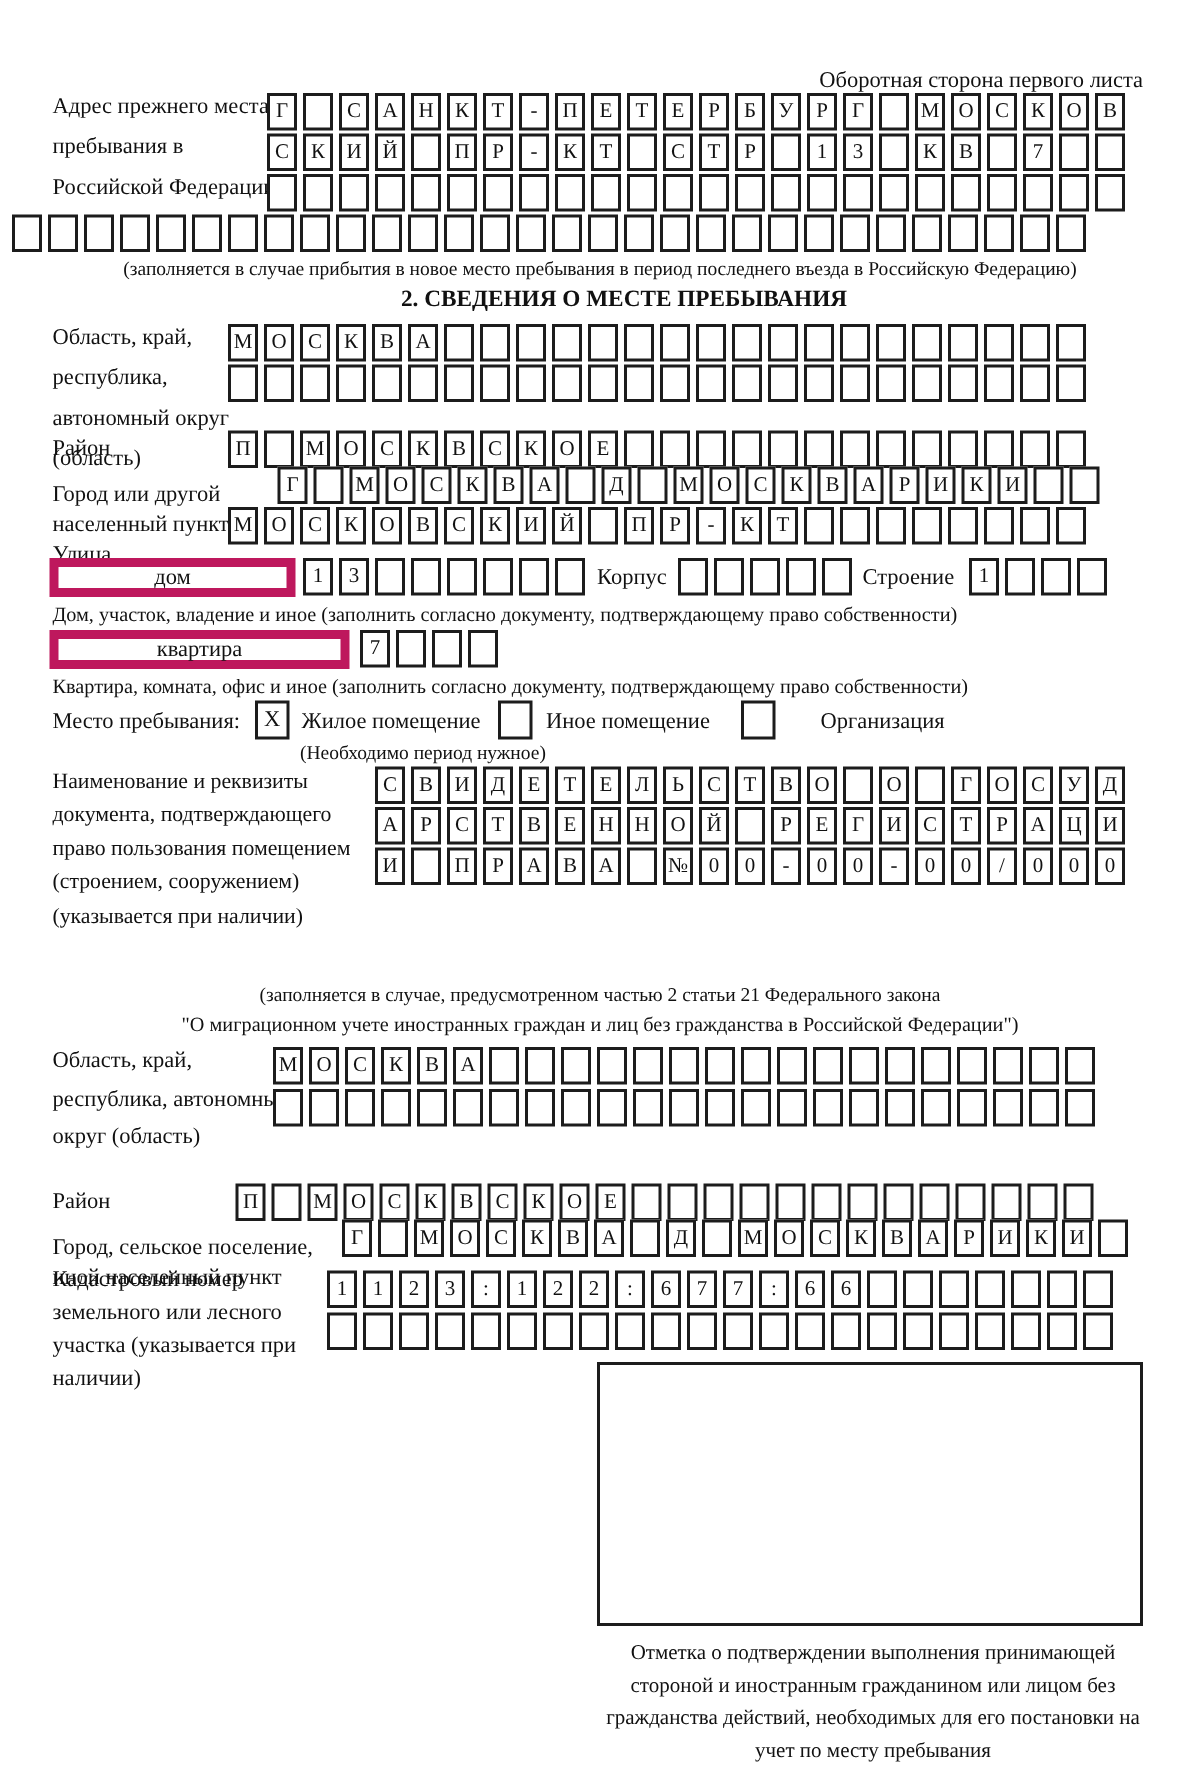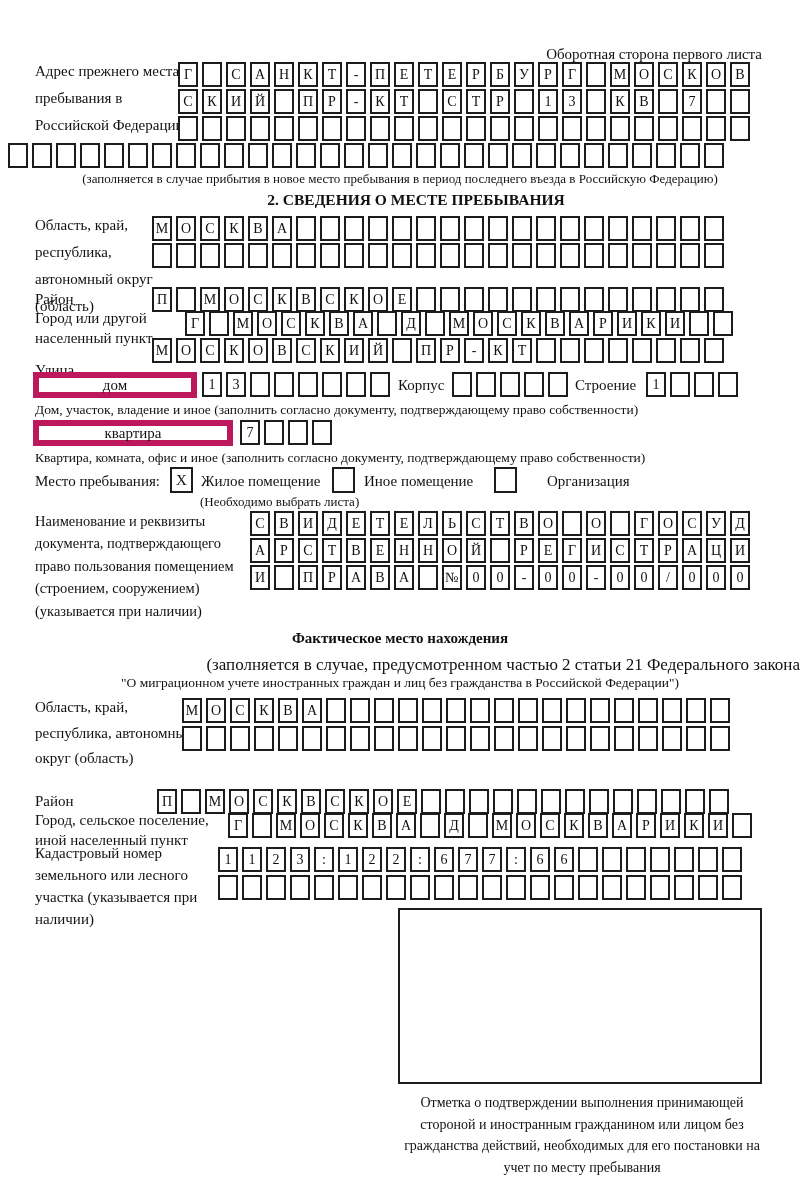--- a/index.html
+++ b/index.html
@@ -42,21 +42,21 @@
   .cbox {
     width: 23px; height: 26px;
     border: 2px solid #1c1c1c;
     display: flex;
     align-items: center;
     justify-content: center;
     font-size: 15px;
     background:#fff;
   }
   .bigbox { border: 2px solid #1c1c1c; background:#fff; }
-  .small-lh { line-height: 20px; }
+  .small-lh { line-height: 20px; margin-top: 12px; }
 </style>
 </head>
 <body>
 
 <div class="page">
 
   <div class="abs" style="top:20px; right:38px; font-size:15px;margin-top:26px;">Оборотная сторона первого листа</div>
 
   <div class="abs lbl" style="left:35px; top:58px; width:158px;">Адрес прежнего места пребывания в Российской Федерации</div>
   <div class="abs cells" style="left:178px; top:62px;">
@@ -347,21 +347,21 @@
     </div>
   <div class="abs note" style="left:35px; top:450px; font-size:13.5px;">Квартира, комната, офис и иное (заполнить согласно документу, подтверждающему право собственности)</div>
 
   <div class="abs lbl" style="left:35px; top:468px; line-height:26px;">Место пребывания:</div>
   <div class="abs cbox" style="left:170px; top:467px;">X</div>
   <div class="abs lbl" style="left:201px; top:468px; line-height:26px;">Жилое помещение</div>
   <div class="abs cbox" style="left:332px; top:467px;"></div>
   <div class="abs lbl" style="left:364px; top:468px; line-height:26px;">Иное помещение</div>
   <div class="abs cbox" style="left:494px; top:467px;"></div>
   <div class="abs lbl" style="left:547px; top:468px; line-height:26px;">Организация</div>
-  <div class="abs note" style="left:200px; top:494px;">(Необходимо выбрать листа)</div>
+  <div class="abs note" style="left:200px; top:494px;">(Необходимо период нужное)</div>
 
   <div class="abs lbl" style="left:35px; top:510px; width:222px; line-height:22.4px; font-size:14.5px;">Наименование и реквизиты документа, подтверждающего право пользования помещением (строением, сооружением) (указывается при наличии)</div>
   <div class="abs cells" style="left:250px; top:511px;">
       <span class="cell">С</span>
       <span class="cell">В</span>
       <span class="cell">И</span>
       <span class="cell">Д</span>
       <span class="cell">Е</span>
       <span class="cell">Т</span>
       <span class="cell">Е</span>
@@ -420,22 +420,21 @@
       <span class="cell">0</span>
       <span class="cell">-</span>
       <span class="cell">0</span>
       <span class="cell">0</span>
       <span class="cell">/</span>
       <span class="cell">0</span>
       <span class="cell">0</span>
       <span class="cell">0</span>
     </div>
 
-  <div class="abs center bold" style="top:630px; font-size:15px;">Фактическое место нахождения</div>
-  <div class="abs note center" style="top:655px; font-size:17px;text-align:right;">(заполняется в случае, предусмотренном частью 2 статьи 21 Федерального закона</div>
+  <div class="abs note center" style="top:655px; font-size:13px;">(заполняется в случае, предусмотренном частью 2 статьи 21 Федерального закона</div>
   <div class="abs note center" style="top:675px; font-size:13.5px;">"О миграционном учете иностранных граждан и лиц без гражданства в Российской Федерации")</div>
 
   <div class="abs lbl" style="left:35px; top:695px; width:162px; line-height:25.5px;">Область, край, республика, автономный округ (область)</div>
   <div class="abs cells" style="left:182px; top:698px;">
       <span class="cell">М</span>
       <span class="cell">О</span>
       <span class="cell">С</span>
       <span class="cell">К</span>
       <span class="cell">В</span>
       <span class="cell">А</span>

